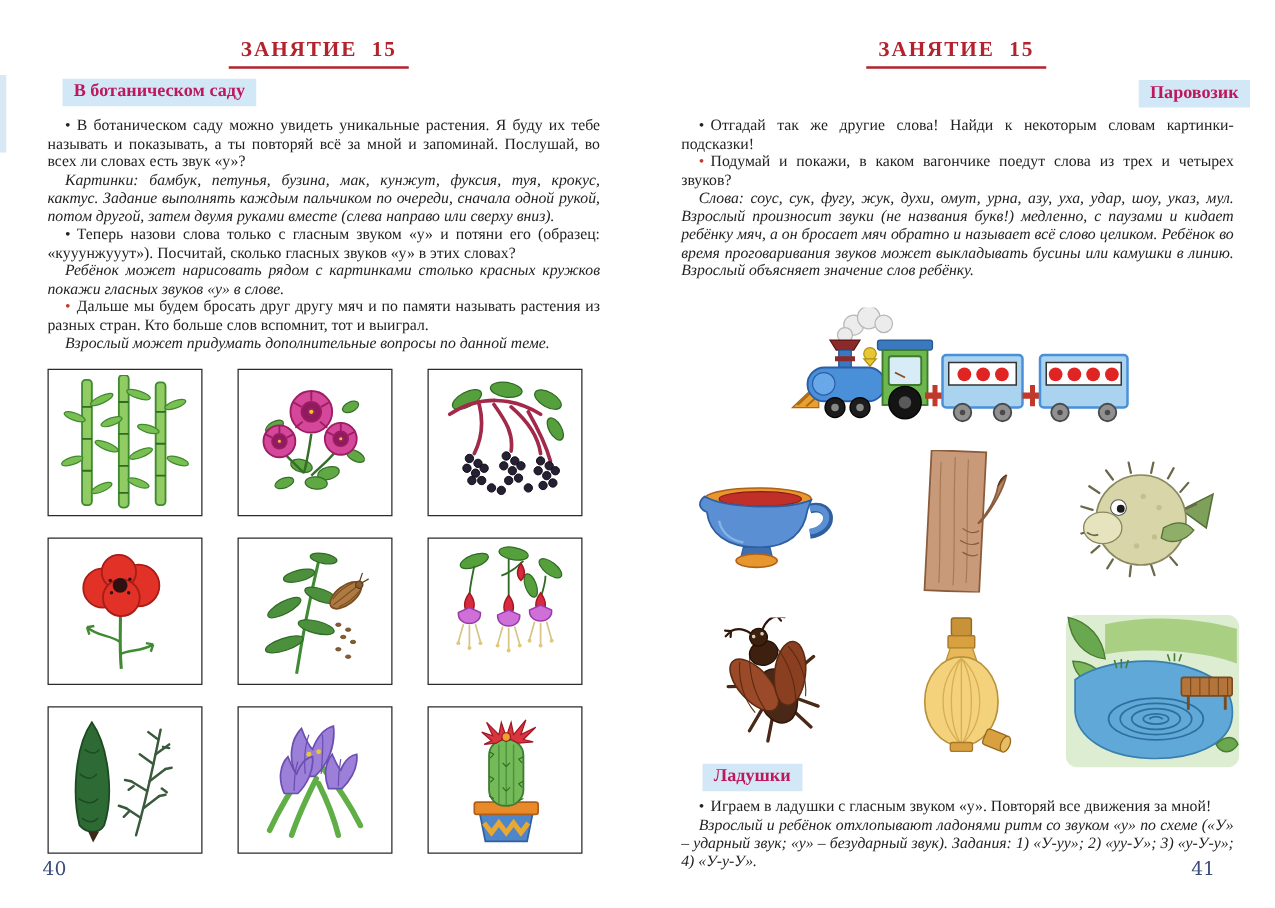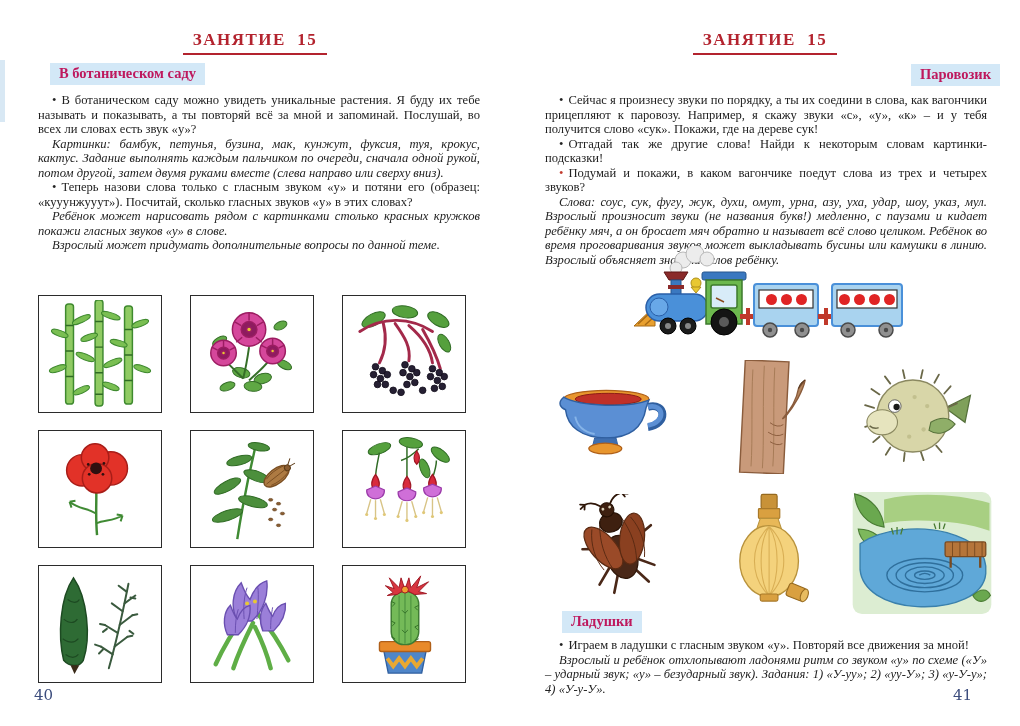--- a/index.html
+++ b/index.html
@@ -45,20 +45,21 @@
 
   <div class="header"><span>ЗАНЯТИЕ  15</span></div>
 
   <div class="chip" style="left:50px;top:63px">В ботаническом саду</div>
 
   <div class="textblock" style="left:38px;top:93px">
     <p class="para"><span class="bul">•</span><span>В ботаническом саду можно увидеть уникальные растения. Я буду их тебе называть и показывать, а ты повторяй всё за мной и запоминай. Послушай, во всех ли словах есть звук «у»?</span></p>
     <p class="para it">Картинки: бамбук, петунья, бузина, мак, кунжут, фуксия, туя, крокус, кактус. Задание выполнять каждым пальчиком по очереди, сначала одной рукой, потом другой, затем двумя руками вместе (слева направо или сверху вниз).</p>
     <p class="para"><span class="bul">•</span><span>Теперь назови слова только с гласным звуком «у» и потяни его (образец: «кууунжууут»). Посчитай, сколько гласных звуков «у» в этих словах?</span></p>
     <p class="para it">Ребёнок может нарисовать рядом с картинками столько красных кружков покажи гласных звуков «у» в слове.</p>
+    <p class="para"><span class="bul red">•</span><span>Дальше мы будем бросать друг другу мяч и по памяти называть растения из разных стран. Кто больше слов вспомнит, тот и выиграл.</span></p>
     <p class="para it">Взрослый может придумать дополнительные вопросы по данной теме.</p>
   </div>
 
   <div class="grid">
 
     <div class="frame">
       <svg viewBox="0 0 110 110">
         <g fill="#90cb63" stroke="#3f8a2f" stroke-width="1.5">
           <rect x="20" y="4" width="8" height="102" rx="3"></rect>
           <rect x="50" y="0" width="8" height="108" rx="3"></rect>
@@ -293,21 +294,20 @@
   <div class="pagenum" id="pagenum-left">40</div>
 </div>
 
 <div class="page" id="right-page">
 
   <div class="header"><span>ЗАНЯТИЕ  15</span></div>
 
   <div class="chip" style="right:20px;top:64px">Паровозик</div>
 
   <div class="textblock" style="left:35px;top:93px">
-    <p class="para"><span class="bul">•</span><span>Сейчас я произнесу звуки по порядку, а ты их соедини в слова, как вагончики прицепляют к паровозу. Например, я скажу звуки «с», «у», «к» – и у тебя получится слово «сук». Покажи, где на дереве сук!</span></p>
     <p class="para"><span class="bul">•</span><span>Отгадай так же другие слова! Найди к некоторым словам картинки-подсказки!</span></p>
     <p class="para"><span class="bul red">•</span><span>Подумай и покажи, в каком вагончике поедут слова из трех и четырех звуков?</span></p>
     <p class="para it">Слова: соус, сук, фугу, жук, духи, омут, урна, азу, уха, удар, шоу, указ, мул. Взрослый произносит звуки (не названия букв!) медленно, с паузами и кидает ребёнку мяч, а он бросает мяч обратно и называет всё слово целиком. Ребёнок во время проговаривания звуков может выкладывать бусины или камушки в линию. Взрослый объясняет значение слов ребёнку.</p>
   </div>
 
   <div class="train">
     <svg viewBox="0 0 280 100">
       <g fill="#ececec" stroke="#b8b8b8" stroke-width="1">
         <circle cx="55" cy="14" r="8"></circle>
           <circle cx="67" cy="8" r="9"></circle>

